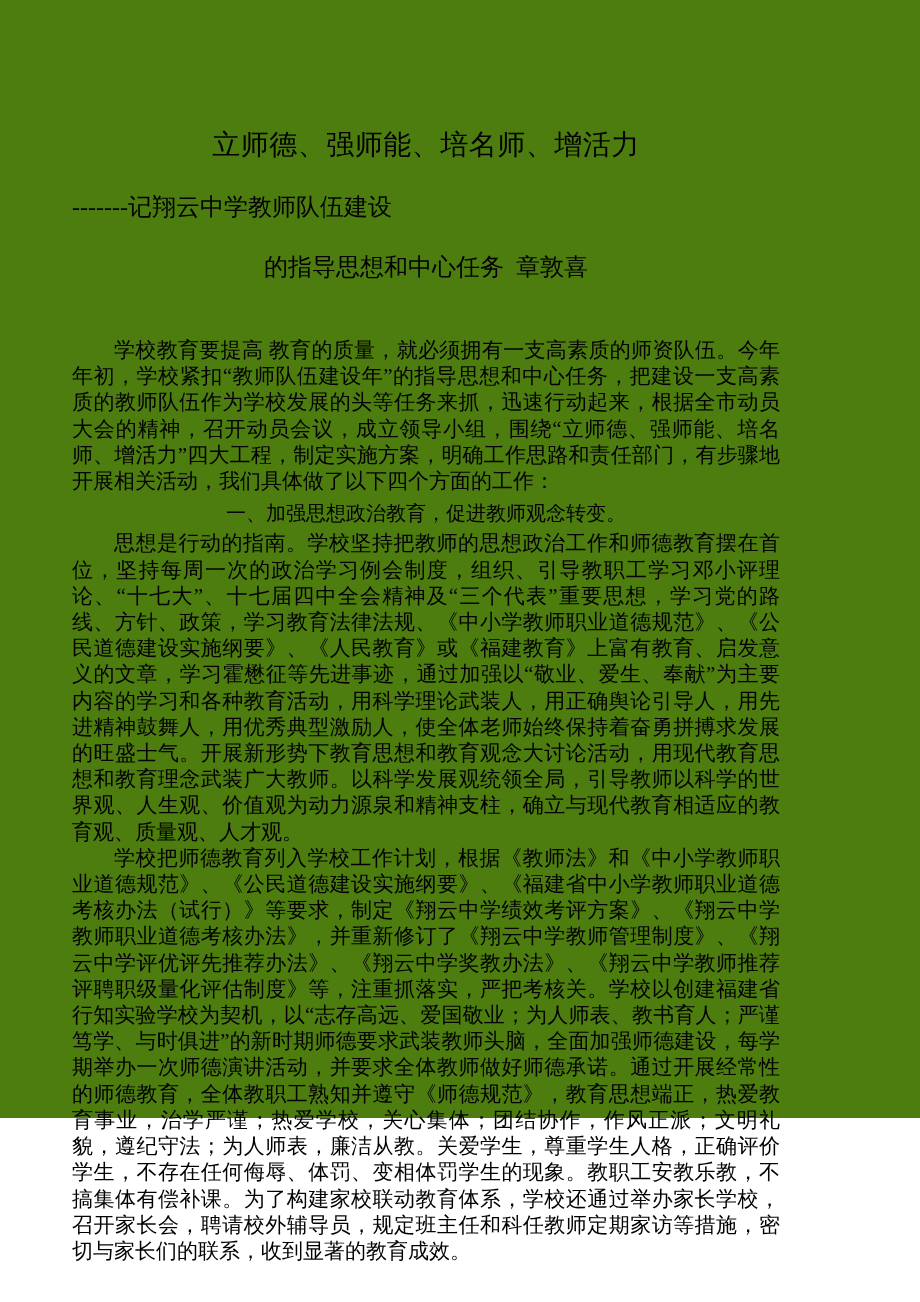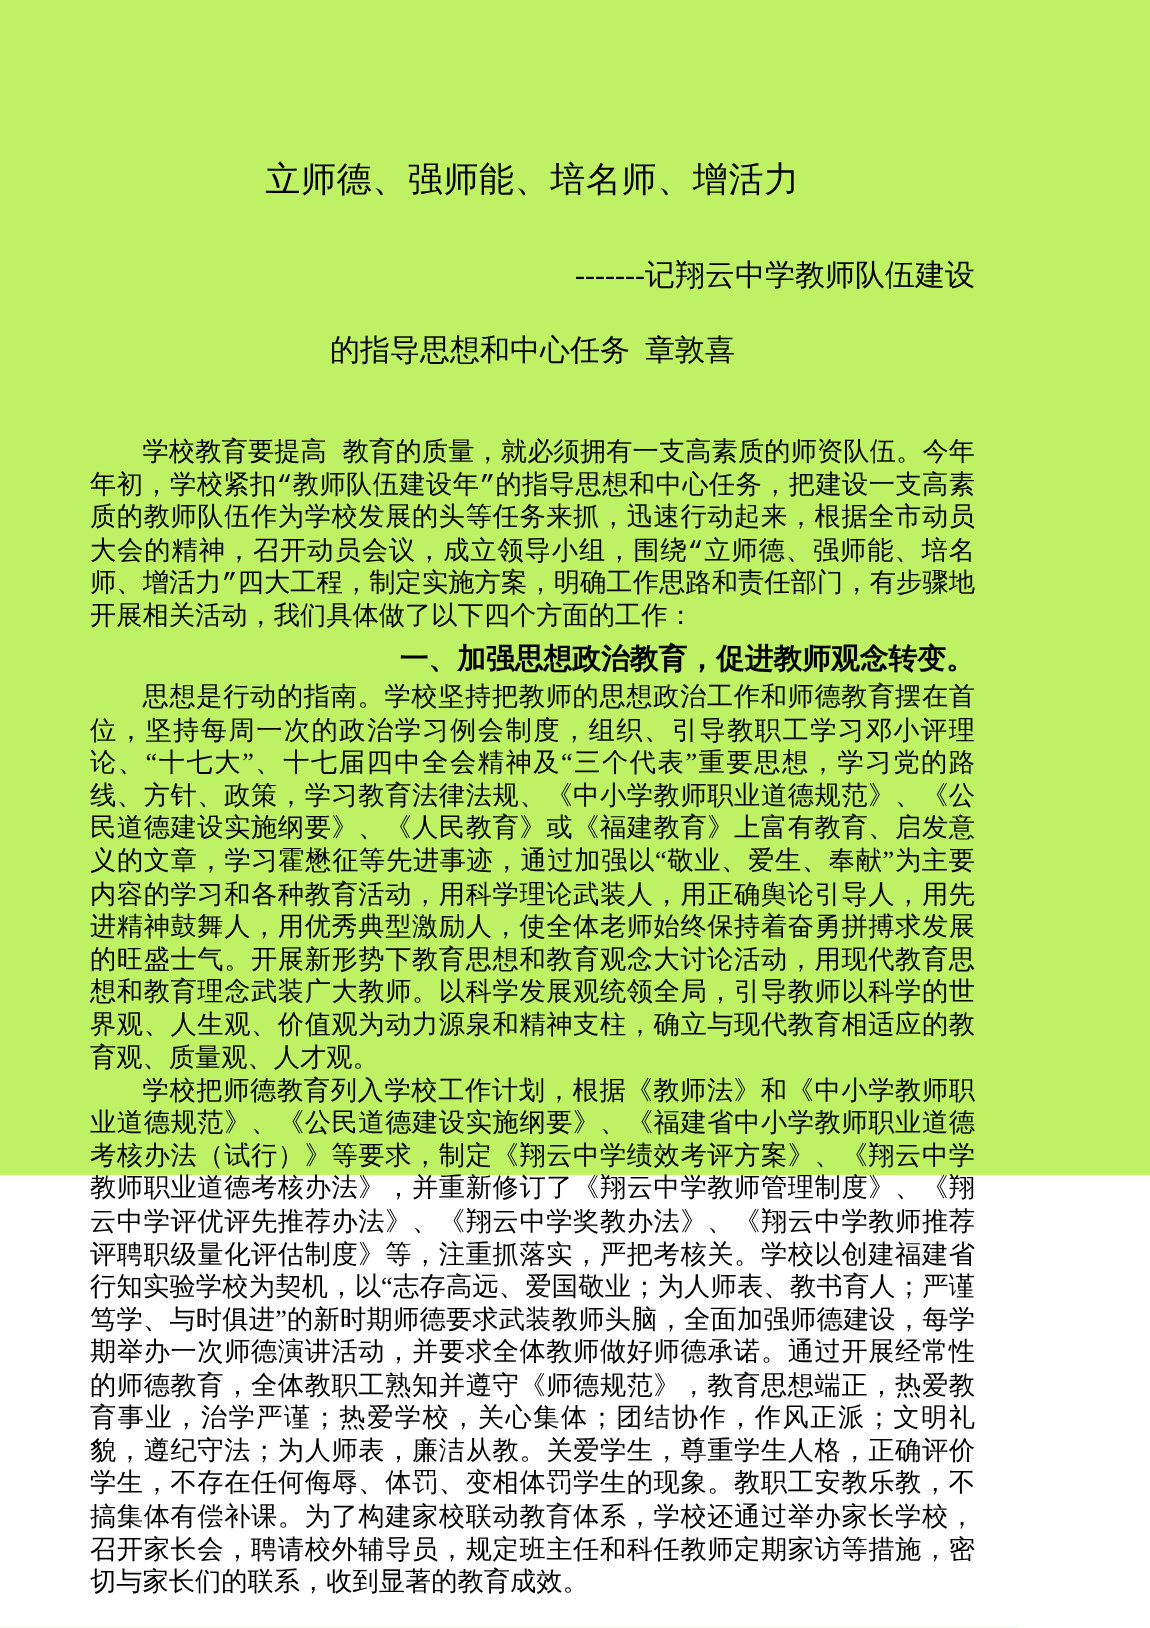--- a/index.html
+++ b/index.html
@@ -11,48 +11,48 @@
   body {
     width: 920px;
     height: 1302px;
     font-family: "Liberation Serif", "DejaVu Serif", serif;
     color: #000000;
     overflow: hidden;
     position: relative;
   }
   .page {
     width: 920px;
-    height: 940px;
+    height: 1118px;
     box-sizing: border-box;
     padding: 0;
     position: relative;
-    background: #bef264;
+    background: #4d7c0f;
   }
   .doc-body {
     position: absolute;
     left: 72px;
     top: 0;
     width: 708px;
   }
 
   
   .title-main {
     text-align: center;
     font-size: 28px;
     line-height: 40px;
     letter-spacing: 0.5px;
     margin-top: 125px;
     font-weight: normal;
     white-space: pre;
   }
   .title-sub {
-    text-align: right;
+    text-align: left;
     font-size: 24px;
     line-height: 36px;
-    margin-top: 38px;
+    margin-top: 24px;
     font-weight: normal;
     white-space: pre;
   }
   .title-byline {
     text-align: center;
     font-size: 24px;
     line-height: 36px;
     margin-top: 24px;
     font-weight: normal;
     white-space: pre;
@@ -63,29 +63,28 @@
     font-size: 21px;
     line-height: 26.2px;
     text-align: justify;
     text-justify: inter-ideograph;
     text-indent: 2em;
     margin: 0;
     letter-spacing: 0px;
   }
   .para.first {
     margin-top: 52px;
-    font-family: Liberation Mono, monospace;
   }
   .section-head {
-    font-size: 23px;
+    font-size: 20px;
     line-height: 26.2px;
-    font-weight: bold;
+    font-weight: normal;
     text-indent: 0;
     margin: 6px 0 4px 0;
-    text-align: right;
+    text-align: center;
   }
   .para.after-head {
     margin-top: 0;
   }
 </style>
 </head>
 <body>
 
 <div class="page">
   <div class="doc-body">

